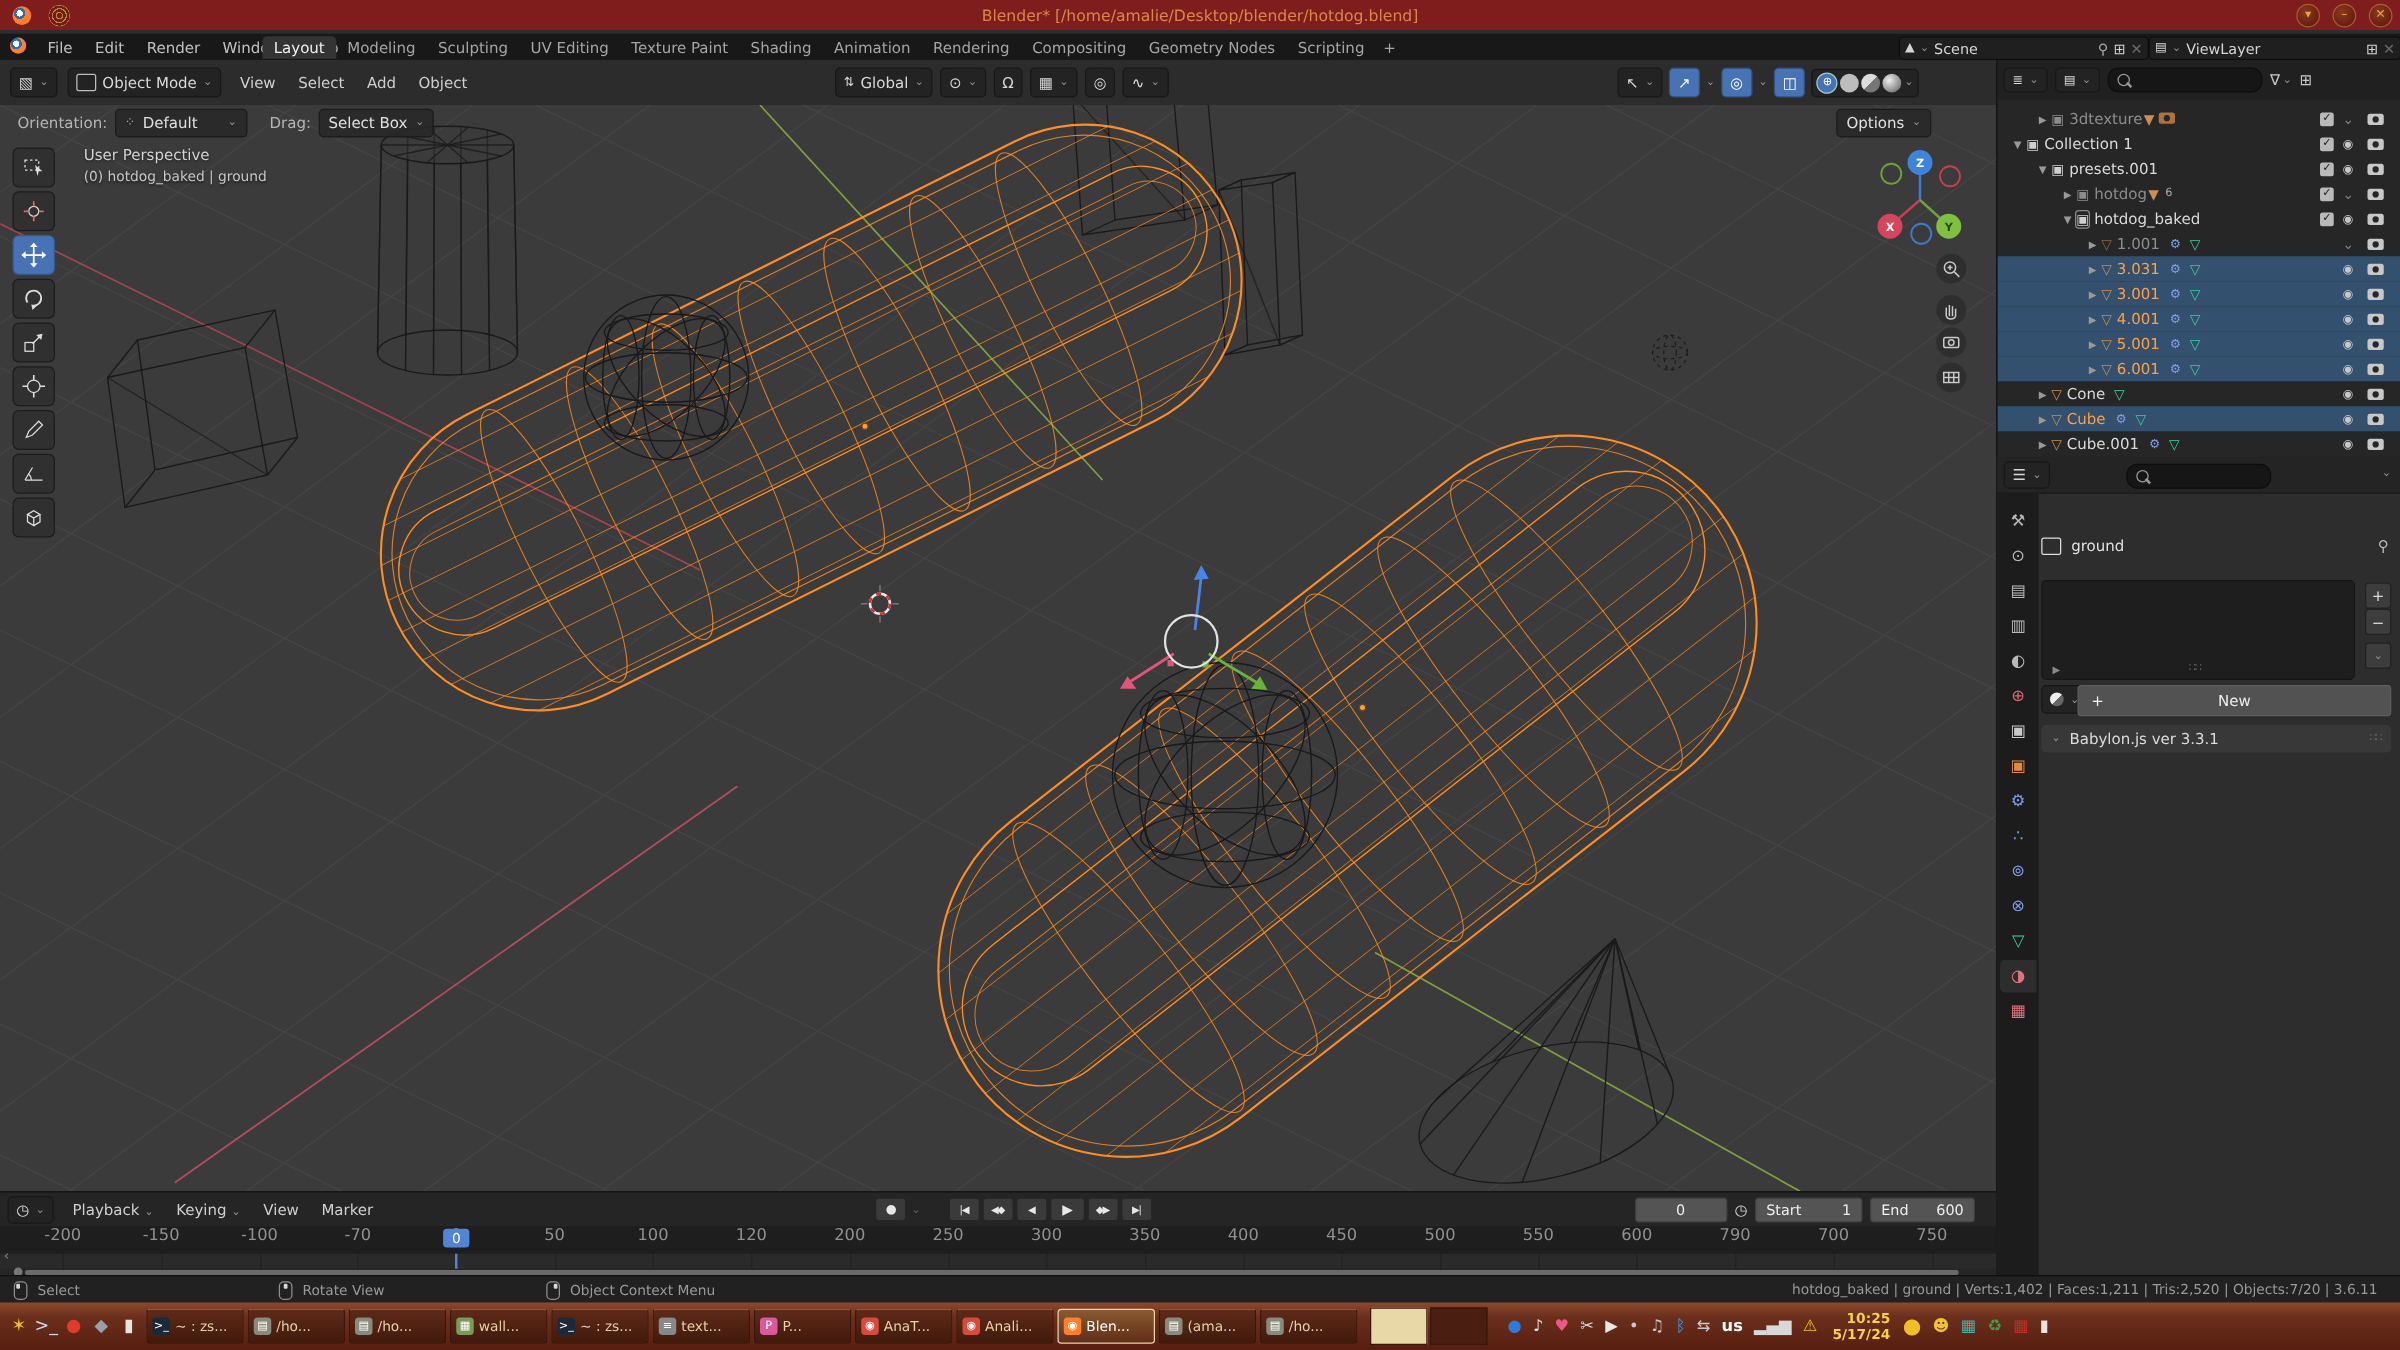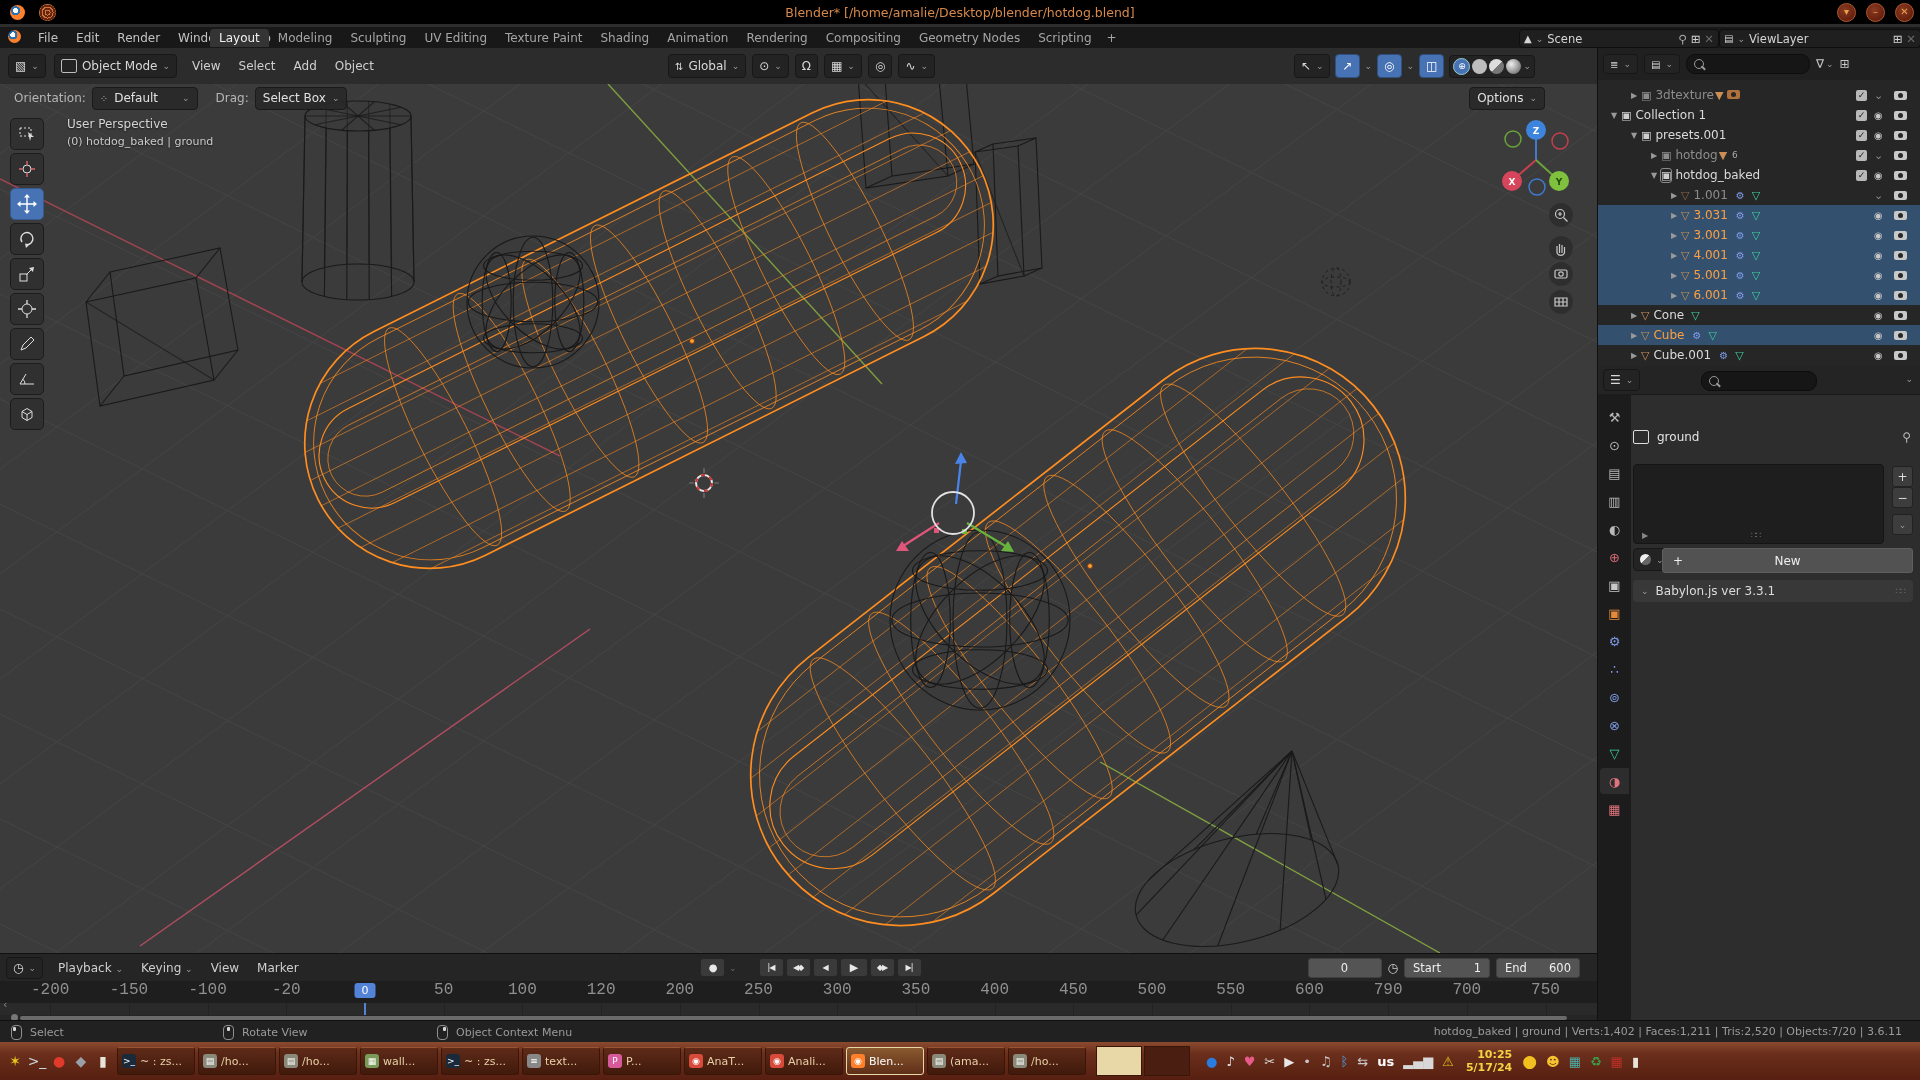--- a/index.html
+++ b/index.html
@@ -1,21 +1,21 @@
 <!DOCTYPE html>
 <html><head>
 <meta charset="utf-8">
 <style>
   html,body{margin:0;padding:0;background:#000;}
   #root{position:relative;width:1920px;height:1080px;overflow:hidden;
         font-family:"DejaVu Sans",sans-serif;font-size:12px;color:#c8c8c8;
         background:#2d2d2d;user-select:none;}
   .abs{position:absolute;}
   
-  .titlebar{position:absolute;left:0;top:0;width:1920px;height:24px;background:#000000;
+  .titlebar{position:absolute;left:0;top:0;width:1920px;height:24px;background:#7f1d1d;
             display:flex;align-items:center;}
   .titlebar .title{position:absolute;left:0;right:0;text-align:center;color:#d8894a;font-size:12.5px;}
   .blogo{width:15px;height:15px;border-radius:50%;
          background:radial-gradient(circle at 38% 38%,#fff 0 2.5px,#2a6fb0 2.6px 4.5px,#ff7f2a 4.6px 100%);display:inline-block;}
   .targeticon{width:17px;height:17px;border-radius:50%;display:inline-block;
          background:repeating-radial-gradient(circle,#6b2212 0 2px,#c57a3a 2px 3px);}
   .winbtn{width:17px;height:17px;border-radius:50%;border:1px solid #b05a30;margin-left:10px;
           background:radial-gradient(circle at 40% 35%,#8a3a20,#571508);color:#e8a24a;font-size:10px;
           display:flex;align-items:center;justify-content:center;line-height:1;}
   
@@ -85,21 +85,21 @@
          display:flex;align-items:center;justify-content:center;font-size:12px;}
   .newbtn{position:absolute;left:31px;top:154px;right:8px;height:23px;background:#525252;border:1px solid #5f5f5f;
           border-radius:3px;color:#eee;display:flex;align-items:center;justify-content:center;}
   .panelhdr{position:absolute;left:2px;top:186px;right:8px;height:22px;background:#383838;border-radius:4px;
             display:flex;align-items:center;color:#dcdcdc;gap:7px;padding-left:8px;}
   .grip{color:#6a6a6a;font-size:9px;letter-spacing:-1px;}
   
   .timeline{position:absolute;left:0;top:953px;width:1597px;height:67px;background:#252525;border-top:1px solid #101010;}
   .tlhead{position:absolute;left:0;top:0;width:100%;height:27px;display:flex;align-items:center;}
   .ruler{position:absolute;left:0;top:27px;width:100%;height:22px;background:#1e1e1e;}
-  .tick{position:absolute;top:0;transform:translateX(-50%);color:#909090;font-size:16px;font-family:Liberation Mono, monospace;}
+  .tick{position:absolute;top:0;transform:translateX(-50%);color:#909090;font-size:13px;}
   .track{position:absolute;left:0;top:49px;width:100%;height:12px;background:#2a2a2a;}
   .tline{position:absolute;top:0;width:1px;height:12px;background:#222;}
   .playbadge{position:absolute;top:2px;transform:translateX(-50%);background:#5383d6;color:#fff;
              border-radius:3px;padding:1px 7px;font-size:11px;}
   .playline{position:absolute;top:49px;width:2px;height:12px;background:#5383d6;}
   .scroll{position:absolute;left:20px;right:30px;top:62px;height:4px;background:#6a6a6a;border-radius:2px;}
   .transport{display:flex;gap:2px;}
   .tpbtn{min-width:19px;height:17px;background:#3a3a3a;border:1px solid #262626;border-radius:3px;color:#e8e8e8;
          font-size:8px;display:flex;align-items:center;justify-content:center;padding:0 2px;letter-spacing:-1px;}
   .fld{height:18px;background:#545454;border:1px solid #404040;border-radius:3px;color:#efefef;
@@ -877,21 +877,21 @@
         <div class="fld" style="width:66px">
           <span>End</span>
           <span>600</span>
         </div>
       </div>
     </div>
     <div class="ruler" id="ruler">
         <span class="tick" style="left: 50.2px;">-200</span>
         <span class="tick" style="left: 128.9px;">-150</span>
         <span class="tick" style="left: 207.6px;">-100</span>
-        <span class="tick" style="left: 286.3px;">-20</span>
+        <span class="tick" style="left: 286.3px;">-70</span>
         <span class="tick" style="left: 365px;">0</span>
         <span class="tick" style="left: 443.7px;">50</span>
         <span class="tick" style="left: 522.4px;">100</span>
         <span class="tick" style="left: 601.1px;">120</span>
         <span class="tick" style="left: 679.8px;">200</span>
         <span class="tick" style="left: 758.5px;">250</span>
         <span class="tick" style="left: 837.2px;">300</span>
         <span class="tick" style="left: 915.9px;">350</span>
         <span class="tick" style="left: 994.6px;">400</span>
         <span class="tick" style="left: 1073.3px;">450</span>

